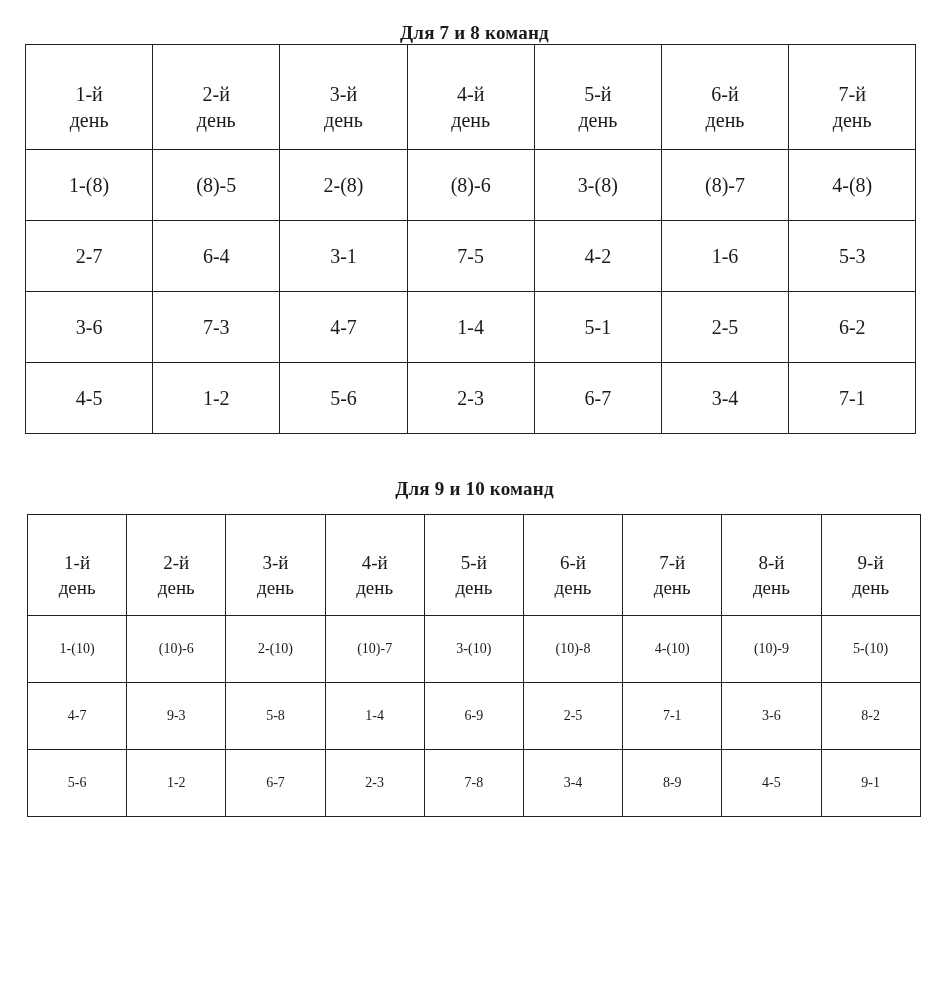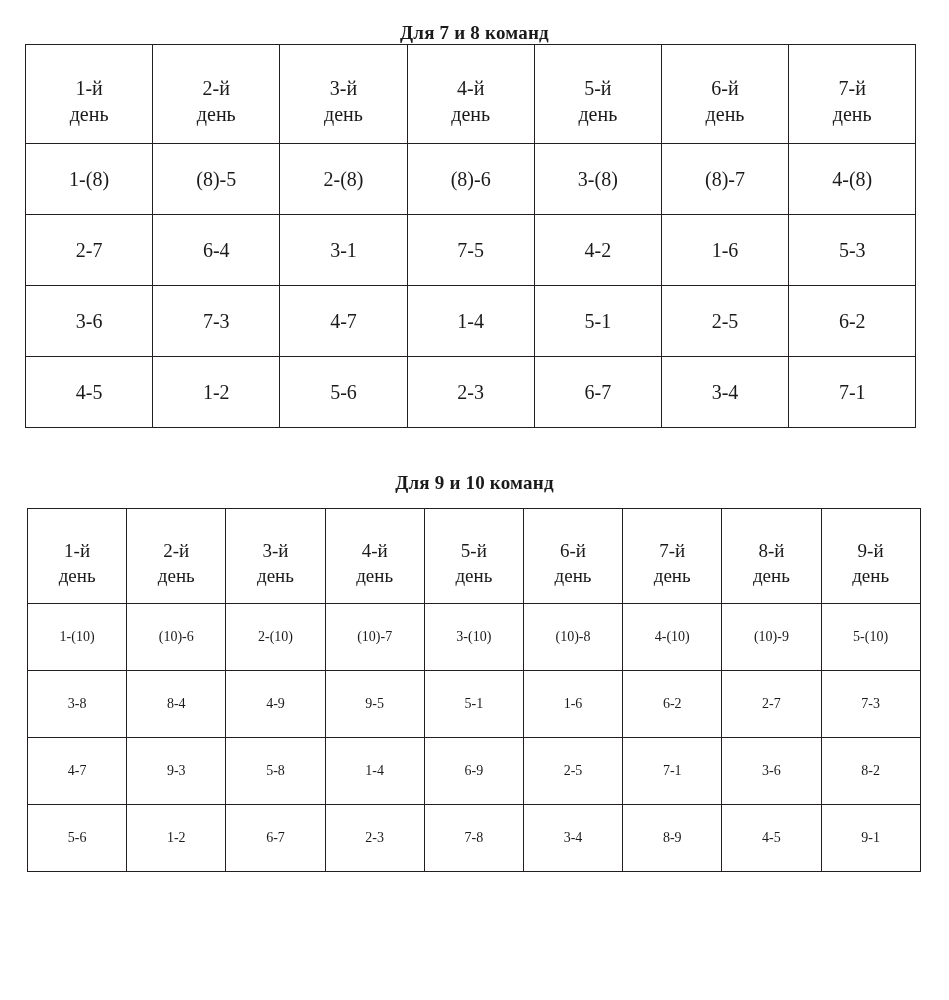--- a/index.html
+++ b/index.html
@@ -45,21 +45,21 @@
     vertical-align: middle;
     font-family: "Liberation Serif", serif;
     font-size: 20px;
     color: #1a1a1a;
     padding: 0;
   }
   table.sched td.hdr {
     font-size: 20px;
     line-height: 1.32;
     height: 84px;
-    padding-top: 14px;
+    padding-top: 20px;
   }
   table.sched td.cell {
     height: 70px;
   }
   .hdr-line { display: block; }
 
   
   .wrap1 {
     width: 884px;
     margin-left: 25px;
@@ -208,31 +208,20 @@
             <td class="cell">(10)-6</td>
             <td class="cell">2-(10)</td>
             <td class="cell">(10)-7</td>
             <td class="cell">3-(10)</td>
             <td class="cell">(10)-8</td>
             <td class="cell">4-(10)</td>
             <td class="cell">(10)-9</td>
             <td class="cell">5-(10)</td>
           </tr>
           <tr>
-            <td class="cell">3-8</td>
-            <td class="cell">8-4</td>
-            <td class="cell">4-9</td>
-            <td class="cell">9-5</td>
-            <td class="cell">5-1</td>
-            <td class="cell">1-6</td>
-            <td class="cell">6-2</td>
-            <td class="cell">2-7</td>
-            <td class="cell">7-3</td>
-          </tr>
-          <tr>
             <td class="cell">4-7</td>
             <td class="cell">9-3</td>
             <td class="cell">5-8</td>
             <td class="cell">1-4</td>
             <td class="cell">6-9</td>
             <td class="cell">2-5</td>
             <td class="cell">7-1</td>
             <td class="cell">3-6</td>
             <td class="cell">8-2</td>
           </tr>

